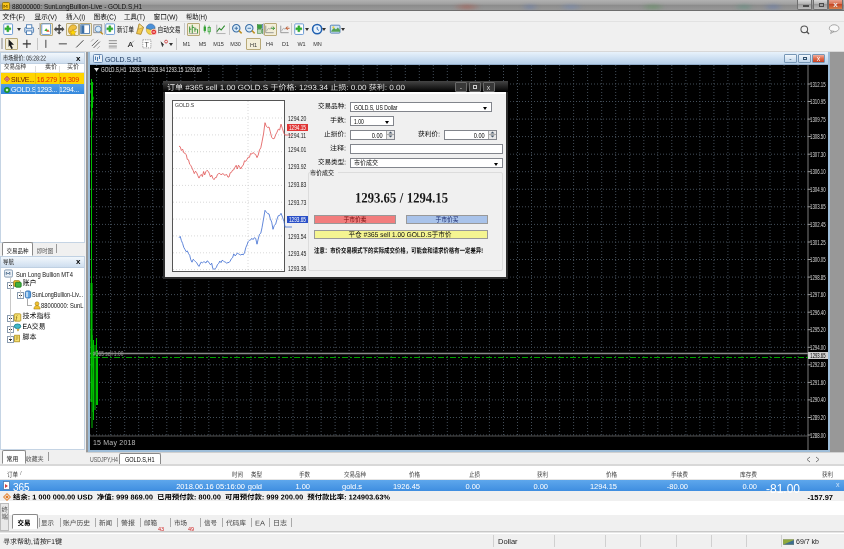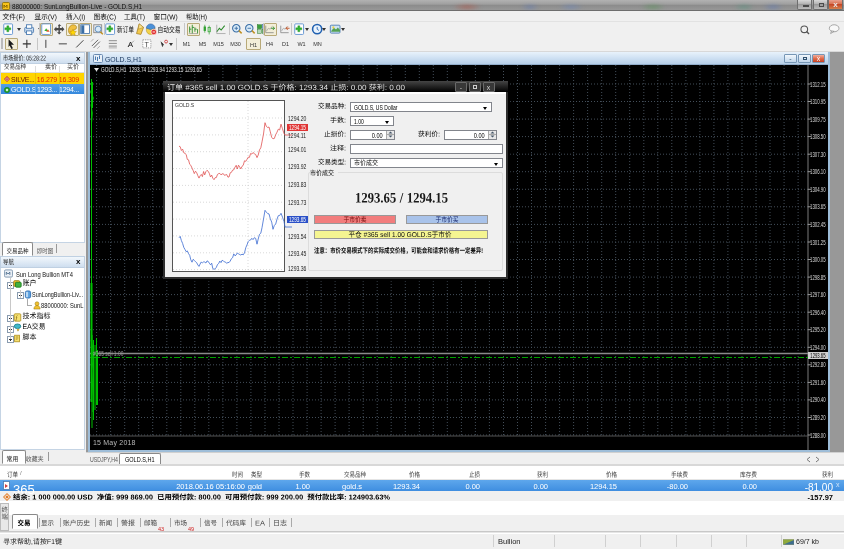--- a/index.html
+++ b/index.html
@@ -570,32 +570,32 @@
     <path d="M4 1L1 3.5L4 6M10 1l3 2.5L10 6" stroke="#777" stroke-width="1" fill="none"></path>
   </svg>
 <div class="ab" style="left:0;top:464px;width:844px;height:2px;background:#d8d8d8"></div>
 <div class="ab" style="left:0;top:466px;width:844px;height:14px;background:#fff;border-bottom:1px solid #e4e4e4"></div>
 <div class="ab" style="left:20px;top:470px;font-size:6px;color:#777">/</div>
 <div class="ab" style="left:0;top:480px;width:844px;height:11px;background:linear-gradient(#5ea7ec,#3f8ee0)"></div>
 <svg class="ab" style="left:3px;top:481px" width="8" height="9" viewBox="0 0 8 9">
     <rect x="0.5" y="0.5" width="6" height="8" fill="#fff" stroke="#4a7ab0" stroke-width="0.8"></rect>
     <path d="M2 3l3 2-3 2z" fill="#d04040"></path>
   </svg>
-<div class="ab" style="left:13px;top:482px;font-size:13px;color:#fff">365</div>
+<div class="ab" style="left:13px;top:482px;font-size:10px;color:#fff">365</div>
 <div class="ab" style="left:145px;top:482px;width:100px;text-align:right;font-size:7.5px;color:#fff">2018.06.16 05:16:00</div>
 <div class="ab" style="left:162px;top:482px;width:100px;text-align:right;font-size:7.5px;color:#fff">gold</div>
 <div class="ab" style="left:210px;top:482px;width:100px;text-align:right;font-size:7.5px;color:#fff">1.00</div>
 <div class="ab" style="left:262px;top:482px;width:100px;text-align:right;font-size:7.5px;color:#fff">gold.s</div>
-<div class="ab" style="left:320px;top:482px;width:100px;text-align:right;font-size:7.5px;color:#fff">1293.34</div>
+<div class="ab" style="left:320px;top:482px;width:100px;text-align:right;font-size:7.5px;color:#fff">1926.45</div>
 <div class="ab" style="left:380px;top:482px;width:100px;text-align:right;font-size:7.5px;color:#fff">0.00</div>
 <div class="ab" style="left:448px;top:482px;width:100px;text-align:right;font-size:7.5px;color:#fff">0.00</div>
 <div class="ab" style="left:517px;top:482px;width:100px;text-align:right;font-size:7.5px;color:#fff">1294.15</div>
 <div class="ab" style="left:588px;top:482px;width:100px;text-align:right;font-size:7.5px;color:#fff">-80.00</div>
 <div class="ab" style="left:657px;top:482px;width:100px;text-align:right;font-size:7.5px;color:#fff">0.00</div>
-<div class="ab" style="left:733px;top:482px;width:100px;text-align:right;font-size:10px;color:#fff">-81.00</div>
+<div class="ab" style="left:733px;top:482px;width:100px;text-align:center;font-size:12px;color:#fff">-81.00</div>
 <div class="ab" style="left:836px;top:481px;font-size:7px;color:#d0e4f8">x</div>
 <svg class="ab" style="left:3px;top:493px" width="8" height="8" viewBox="0 0 8 8">
     <path d="M4 0l4 4-4 4-4-4z" fill="#e07820"></path>
     <path d="M4 1.2L6.8 4 4 6.8 1.2 4z" fill="#f8f8f8"></path>
     <path d="M4 2.2L5.8 4 4 5.8 2.2 4z" fill="#e07820"></path>
   </svg>
 <div class="ab" style="left:733px;top:492.5px;width:100px;text-align:right;font-size:7.5px;font-weight:bold;color:#000">-157.97</div>
 <div class="ab" style="left:0;top:501px;width:844px;height:14px;background:#fff"></div>
 <div class="ab" style="left:0;top:515px;width:844px;height:16px;background:#f0f0f0"></div>
 <div class="ab" style="left:0;top:503px;width:9px;height:28px;background:#e8e8e8;border:1px solid #bbb"></div>
@@ -608,21 +608,21 @@
 <div class="ab" style="left:117px;top:518px;width:1px;height:9px;background:#aaa"></div>
 <div class="ab" style="left:140px;top:518px;width:1px;height:9px;background:#aaa"></div>
 <div class="ab" style="left:170px;top:518px;width:1px;height:9px;background:#aaa"></div>
 <div class="ab" style="left:200px;top:518px;width:1px;height:9px;background:#aaa"></div>
 <div class="ab" style="left:222px;top:518px;width:1px;height:9px;background:#aaa"></div>
 <div class="ab" style="left:251px;top:518px;width:1px;height:9px;background:#aaa"></div>
 <div class="ab" style="left:269px;top:518px;width:1px;height:9px;background:#aaa"></div>
 <div class="ab" style="left:291px;top:518px;width:1px;height:9px;background:#aaa"></div>
 <div class="ab" style="left:0;top:531px;width:844px;height:2px;background:#e5e5e5;border-top:1px solid #c8c8c8"></div>
 <div class="ab" style="left:0;top:533px;width:844px;height:16px;background:#f0f0f0;border-top:1px solid #fff"></div>
-<div class="ab" style="left:498px;top:537px;font-size:7.5px;color:#222">Bullion</div>
+<div class="ab" style="left:498px;top:537px;font-size:7.5px;color:#222">Dollar</div>
 <div class="ab" style="left:493px;top:535px;width:1px;height:12px;background:#d0d0d0"></div>
 <div class="ab" style="left:554px;top:535px;width:1px;height:12px;background:#d0d0d0"></div>
 <div class="ab" style="left:605px;top:535px;width:1px;height:12px;background:#d0d0d0"></div>
 <div class="ab" style="left:640px;top:535px;width:1px;height:12px;background:#d0d0d0"></div>
 <div class="ab" style="left:676px;top:535px;width:1px;height:12px;background:#d0d0d0"></div>
 <div class="ab" style="left:711px;top:535px;width:1px;height:12px;background:#d0d0d0"></div>
 <div class="ab" style="left:746px;top:535px;width:1px;height:12px;background:#d0d0d0"></div>
 <div class="ab" style="left:781px;top:535px;width:1px;height:12px;background:#d0d0d0"></div>
 <svg class="ab" style="left:783px;top:537.5px" width="11" height="8" viewBox="0 0 16 8">
     <rect x="0" y="0" width="16" height="8" fill="#8faa3c"></rect>

